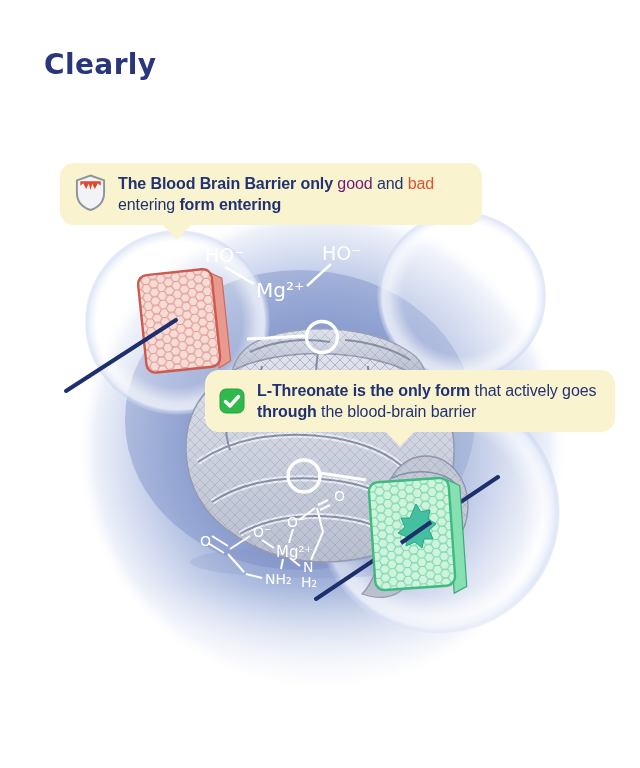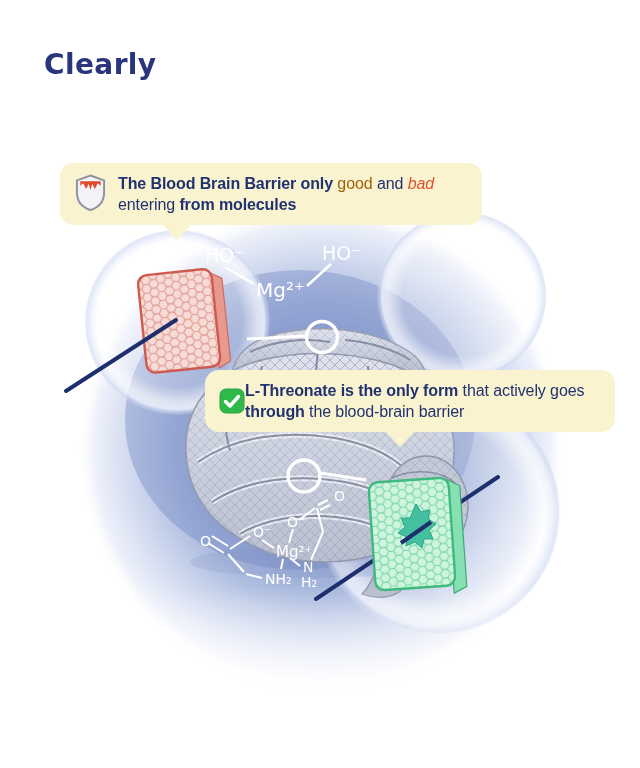--- a/index.html
+++ b/index.html
@@ -6,25 +6,25 @@
   .canvas{position:relative;width:640px;height:768px;background:#ffffff;overflow:hidden;
           font-family:"Liberation Sans",sans-serif;}
   .scene{position:absolute;left:0;top:0;width:640px;height:768px;}
   .logo{position:absolute;top:48px;left:0;width:100%;text-align:left;
         font-family:"DejaVu Sans",sans-serif;font-weight:700;font-size:28px;
         letter-spacing:.4px;color:#29357d;padding-left:44px;}
   .callout{position:absolute;display:flex;align-items:flex-start;background:#faf3d0;
            border-radius:14px;padding:10px 14px;box-sizing:border-box;color:#213271;
            font-size:16px;line-height:21px;letter-spacing:-.1px;}
   .c1{left:60px;top:163px;width:422px;gap:11px;}
-  .c2{left:205px;top:370px;width:410px;}
+  .c2{left:205px;top:370px;width:410px;gap:12px;}
   .ct{margin:0;}
   .b{font-weight:700;}
-  .good{color:#a16207;}
-  .bad{color:#e2502f;font-style:italic;}
+  .good{color:#701a75;}
+  .bad{color:#e2502f;}
   .tail{position:absolute;bottom:-15px;width:0;height:0;
         border-left:15px solid transparent;border-right:15px solid transparent;
         border-top:16px solid #faf3d0;}
   .t1{left:102px;}
   .t2{left:180px;}
   .icon-shield{width:33px;height:37px;flex:0 0 auto;margin-top:1px;}
   .icon-check{width:26px;height:26px;flex:0 0 auto;margin-top:8px;}
   .chemtext{font-family:"DejaVu Sans",sans-serif;fill:#ffffff;}
 </style>
 </head>
@@ -172,21 +172,21 @@
     <line x1="401" y1="543" x2="431" y2="522" stroke="#1d2f6c" stroke-width="4"></line>
   </svg>
 
   <div class="logo">Clearly</div>
 
   <div class="callout c1">
     <svg class="icon-shield" viewBox="0 0 34 38">
       <path d="M17,1.5 L31,6.5 L31,19 C31,28.5 25,34.5 17,37 C9,34.5 3,28.5 3,19 L3,6.5 Z" fill="#f2f3f6" stroke="#8e949e" stroke-width="2"></path>
       <path d="M6.5,7.5 L27.5,7.5 L27.5,12 L24.5,9.5 L21.5,15.5 L18.8,10 L17,16.5 L15.2,10 L12.5,15.5 L9.5,9.5 L6.5,12 Z" fill="#df4a2e"></path>
     </svg>
-    <p class="ct"><span class="b">The Blood Brain Barrier only </span><span class="good">good</span><span> and </span><span class="bad">bad</span><span> entering </span><span class="b">from molecules</span></p>
+    <p class="ct"><span class="b">The Blood Brain Barrier only </span><span class="good">good</span><span> and </span><span class="bad">bad</span><span> entering </span><span class="b">form entering</span></p>
     <i class="tail t1"></i>
   </div>
 
   <div class="callout c2">
     <svg class="icon-check" viewBox="0 0 26 26">
       <rect x="1" y="1" width="24" height="24" rx="6" fill="#2eb94a" stroke="#27a13f" stroke-width="1"></rect>
       <polyline points="6.5,13.5 11,18 19.5,8.5" fill="none" stroke="#ffffff" stroke-width="3.5" stroke-linecap="round" stroke-linejoin="round"></polyline>
     </svg>
     <p class="ct"><span class="b">L-Threonate is the only form</span><span> that actively goes </span><span class="b">through</span><span> the blood-brain barrier</span></p>
     <i class="tail t2"></i>

